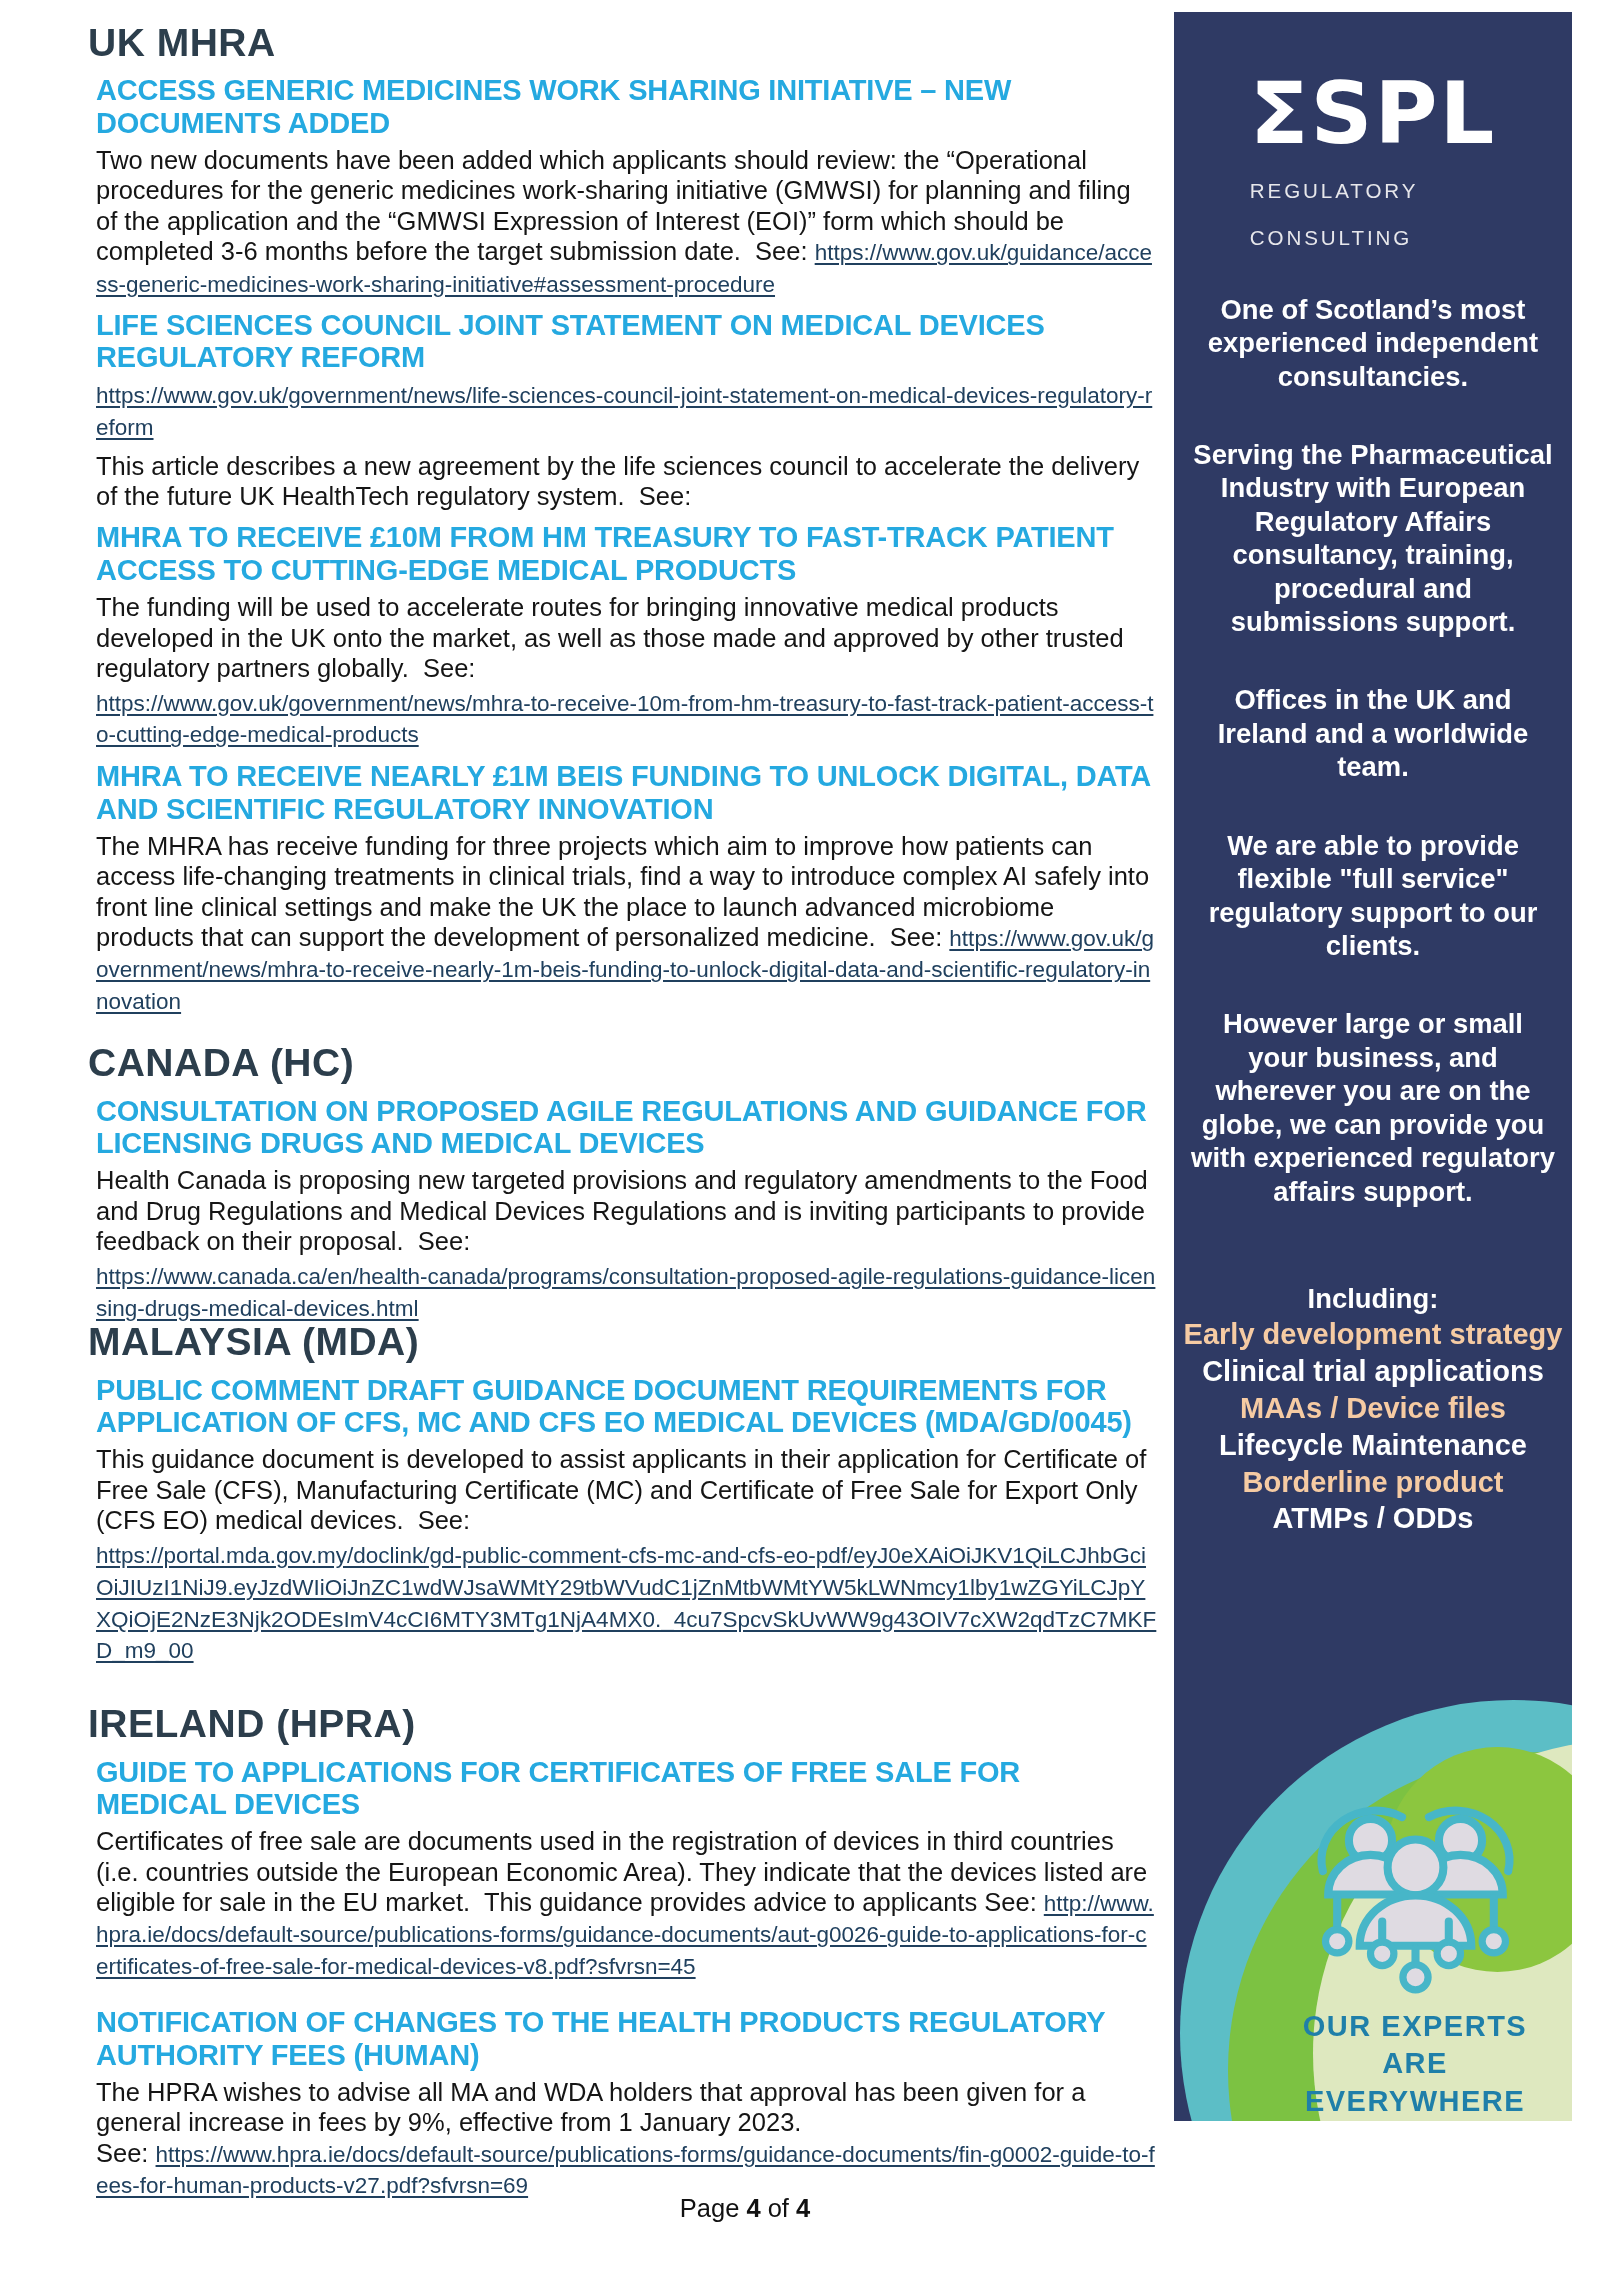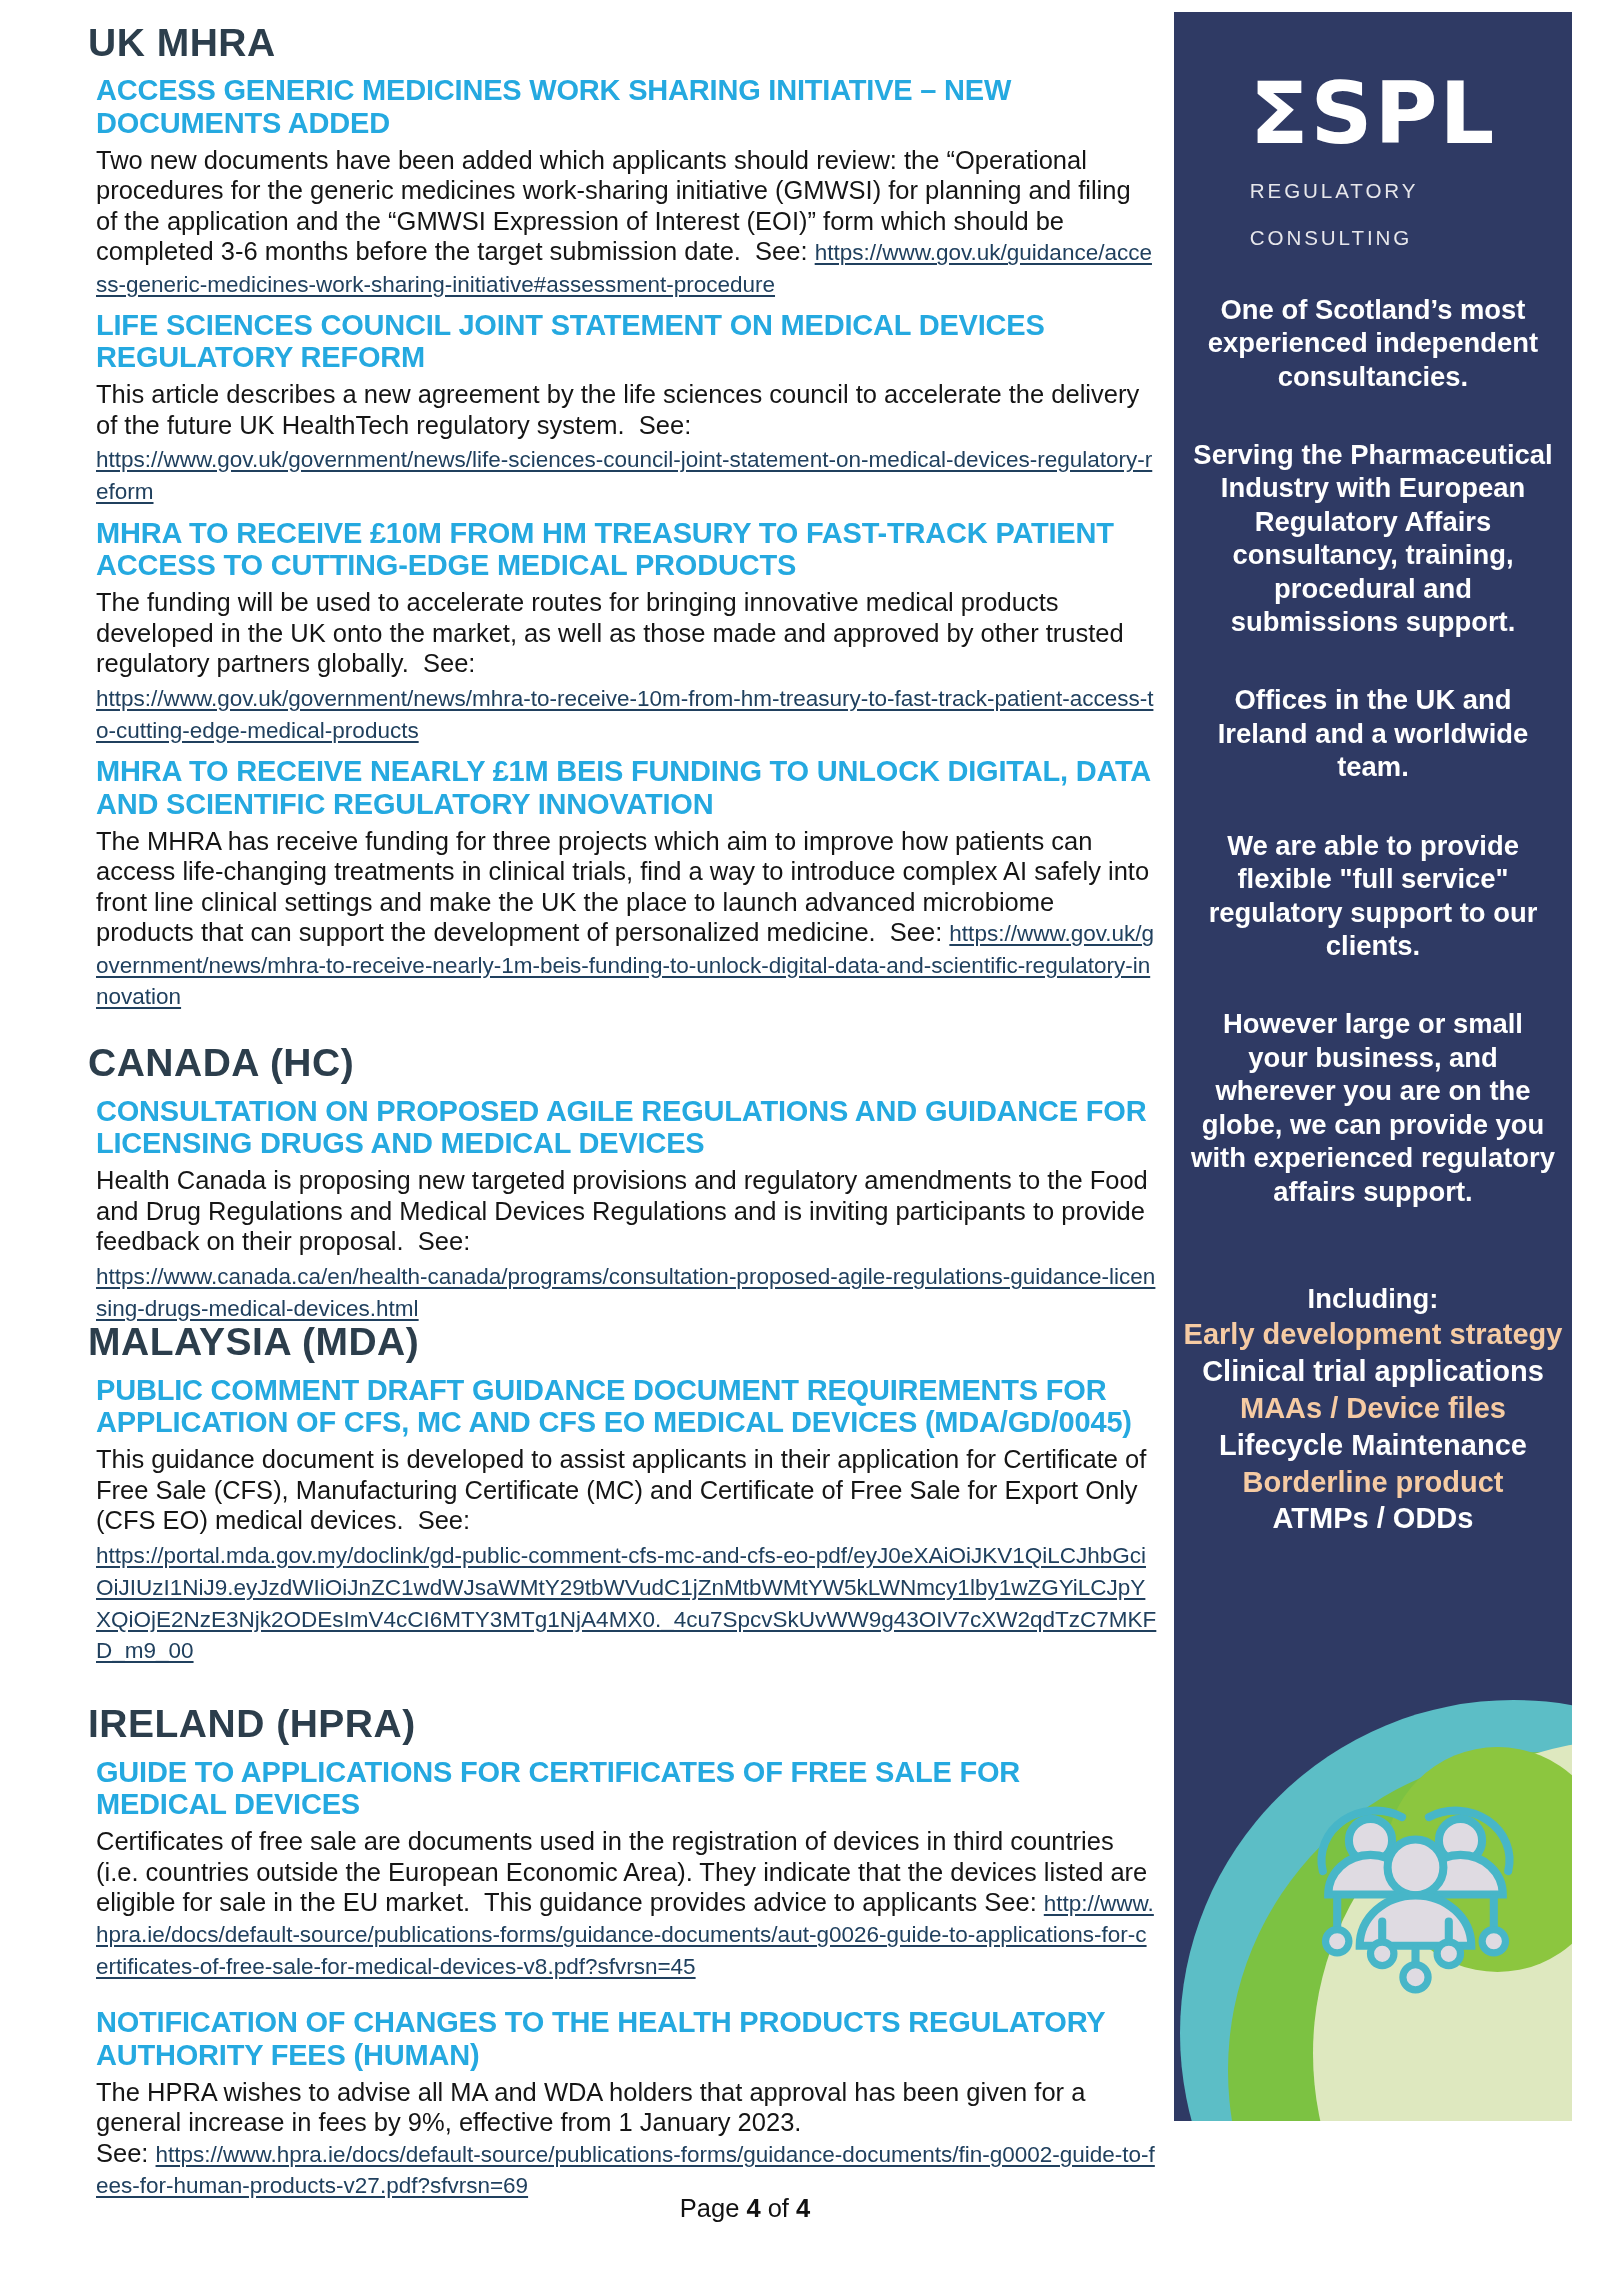--- a/index.html
+++ b/index.html
@@ -66,22 +66,22 @@
 
 <div class="main-column">
     <section class="region-section">
       <h1 class="region-title">UK MHRA</h1>
       <article class="article">
         <h2 class="article-headline">ACCESS GENERIC MEDICINES WORK SHARING INITIATIVE – NEW DOCUMENTS ADDED</h2>
         <p class="body-text"><span>Two new documents have been added which applicants should review: the “Operational procedures for the generic medicines work-sharing initiative (GMWSI) for planning and filing of the application and the “GMWSI Expression of Interest (EOI)” form which should be completed 3-6 months before the target submission date.&nbsp; See: </span><a class="article-link" href="#">https://www.gov.uk/guidance/access-generic-medicines-work-sharing-initiative#assessment-procedure</a></p>
       </article>
       <article class="article">
         <h2 class="article-headline">LIFE SCIENCES COUNCIL JOINT STATEMENT ON MEDICAL DEVICES REGULATORY REFORM</h2>
+        <p class="body-text link-line"><a class="article-link" href="#">https://www.gov.uk/government/news/life-sciences-council-joint-statement-on-medical-devices-regulatory-reform</a></p>
         <p class="body-text"><span>This article describes a new agreement by the life sciences council to accelerate the delivery of the future UK HealthTech regulatory system.&nbsp; See:</span></p>
-        <p class="body-text link-line"><a class="article-link" href="#">https://www.gov.uk/government/news/life-sciences-council-joint-statement-on-medical-devices-regulatory-reform</a></p>
       </article>
       <article class="article">
         <h2 class="article-headline">MHRA TO RECEIVE £10M FROM HM TREASURY TO FAST-TRACK PATIENT ACCESS TO CUTTING-EDGE MEDICAL PRODUCTS</h2>
         <p class="body-text"><span>The funding will be used to accelerate routes for bringing innovative medical products developed in the UK onto the market, as well as those made and approved by other trusted regulatory partners globally.&nbsp; See:</span></p>
         <p class="body-text link-line"><a class="article-link" href="#">https://www.gov.uk/government/news/mhra-to-receive-10m-from-hm-treasury-to-fast-track-patient-access-to-cutting-edge-medical-products</a></p>
       </article>
       <article class="article">
         <h2 class="article-headline">MHRA TO RECEIVE NEARLY £1M BEIS FUNDING TO UNLOCK DIGITAL, DATA AND SCIENTIFIC REGULATORY INNOVATION</h2>
         <p class="body-text"><span>The MHRA has receive funding for three projects which aim to improve how patients can access life-changing treatments in clinical trials, find a way to introduce complex AI safely into front line clinical settings and make the UK the place to launch advanced microbiome products that can support the development of personalized medicine.&nbsp; See: </span><a class="article-link" href="#">https://www.gov.uk/government/news/mhra-to-receive-nearly-1m-beis-funding-to-unlock-digital-data-and-scientific-regulatory-innovation</a></p>
       </article>
@@ -176,15 +176,20 @@
         </g>
         <g stroke="#47B6C8" stroke-width="8" fill="#DFDBE2">
           <circle cx="38" cy="170" r="13"></circle>
           <circle cx="88" cy="184" r="13"></circle>
           <circle cx="125" cy="210" r="14"></circle>
           <circle cx="162" cy="184" r="13"></circle>
           <circle cx="212" cy="170" r="13"></circle>
         </g>
       </svg>
     </span>
+    <div class="experts-text">
+      <div>OUR EXPERTS</div>
+      <div>ARE</div>
+      <div>EVERYWHERE</div>
+    </div>
   </div>
 </aside>
 
 
 </body></html>

